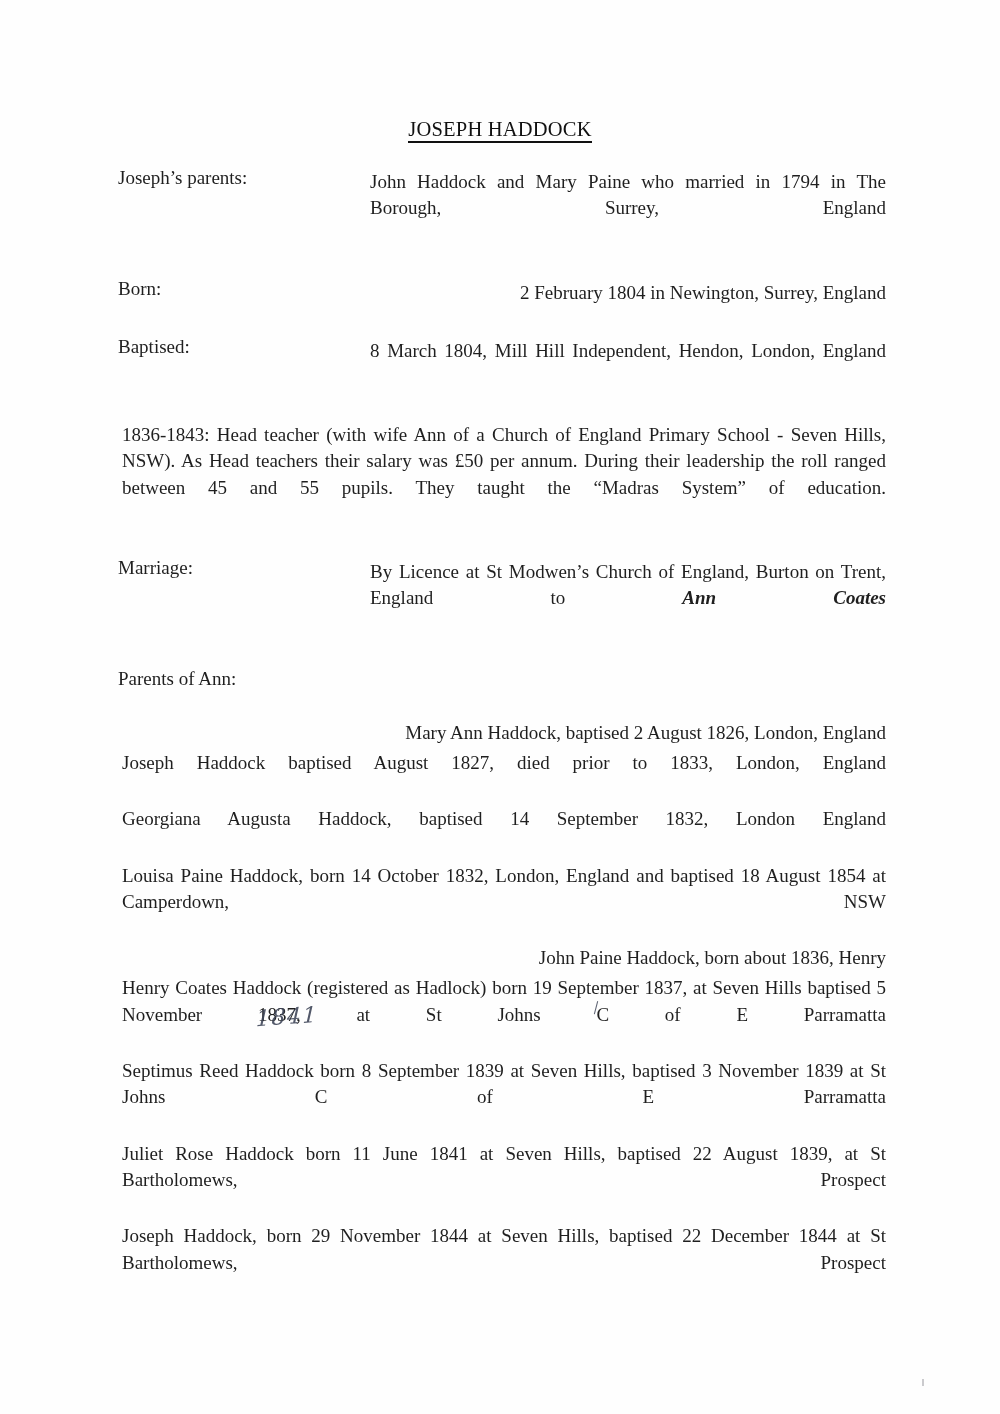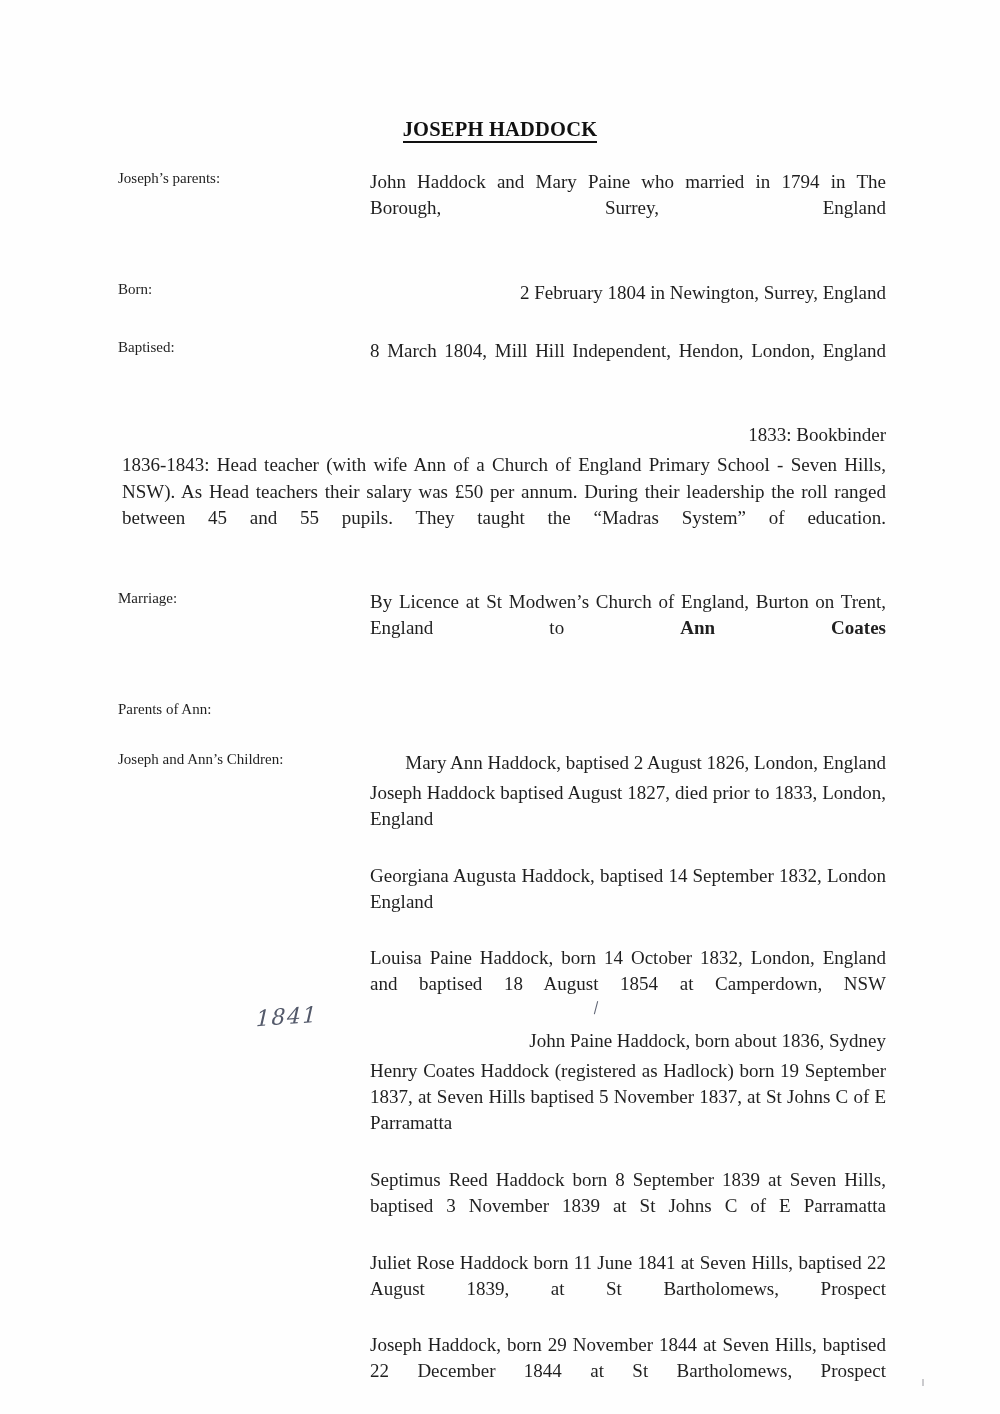--- a/index.html
+++ b/index.html
@@ -23,21 +23,21 @@
     background: #fefefe;
   }
 
   .doc-title {
     position: absolute;
     top: 118px;
     left: 0;
     width: 1000px;
     text-align: center;
     font-size: 20.5px;
-    font-weight: bold;
+    font-weight: normal;
     letter-spacing: 0.2px;
     color: #111111;
   }
   .doc-title .t {
     border-bottom: 2px solid #111111;
     padding-bottom: 1px;
   }
 
   .rows {
     position: absolute;
@@ -49,21 +49,21 @@
   .row {
     display: flex;
     align-items: flex-start;
     margin-bottom: 24px;
     position: relative;
   }
 
   .row-label {
     width: 248px;
     flex: 0 0 248px;
-    font-size: 15px;
+    font-size: 19px;
     line-height: 26px;
     color: #1f1f1f;
     white-space: nowrap;
   }
 
   .row-value {
     flex: 1 1 auto;
     width: 524px;
     font-size: 19px;
     line-height: 26.2px;
@@ -84,20 +84,21 @@
     content: "";
     display: inline-block;
     width: 100%;
   }
   .row-value p.nj {
     text-align: right;
   }
 
   .bold {
     font-weight: bold;
+    font-style: italic;
   }
 
   
   .handwriting {
     position: absolute;
     font-family: "DejaVu Serif", "Liberation Serif", serif;
     color: #3c4356;
     font-size: 22px;
     font-style: italic;
     letter-spacing: 1.5px;
@@ -157,44 +158,42 @@
 
     <div class="row">
       <div class="row-label">Baptised:</div>
       <div class="row-value">
         <p class="j">8 March 1804, Mill Hill Independent, Hendon, London, England</p>
       </div>
     </div>
 
     <div class="row">
       <div class="row-value">
-        <p class="nj">1833:  Bookbinder</p>
         <p class="j">1836-1843:  Head teacher (with wife Ann of a Church of England Primary School - Seven Hills, NSW).   As Head teachers their salary was £50 per annum.    During their leadership the roll ranged between 45 and 55 pupils.    They taught the “Madras System” of education.</p>
       </div>
     </div>
 
     <div class="row">
       <div class="row-label">Marriage:</div>
       <div class="row-value">
         <p class="j"><span>By Licence at St Modwen’s Church of England, Burton on Trent, England to </span><span class="bold">Ann Coates</span></p>
       </div>
     </div>
 
     <div class="row">
       <div class="row-label">Parents of Ann:</div>
     </div>
 
     <div class="row">
-      <div class="row-label">Joseph and Ann’s Children:</div>
       <div class="row-value">
         <p class="nj">Mary Ann Haddock, baptised 2 August 1826, London, England</p>
         <p class="j">Joseph Haddock baptised August 1827, died prior to 1833, London, England</p>
         <p class="j">Georgiana Augusta Haddock, baptised 14 September 1832, London England</p>
         <p class="j">Louisa Paine Haddock, born 14 October 1832, London, England and baptised 18 August 1854 at Camperdown, NSW</p>
-        <p class="nj">John Paine Haddock, born about 1836, Sydney</p>
+        <p class="nj">John Paine Haddock, born about 1836, Henry</p>
         <p class="j">Henry Coates Haddock (registered as Hadlock) born 19 September 1837, at Seven Hills baptised 5 November 1837, at St Johns C of E Parramatta</p>
         <p class="j">Septimus Reed Haddock born 8 September 1839 at Seven Hills, baptised 3 November 1839 at St Johns C of E Parramatta</p>
         <p class="j">Juliet Rose Haddock born 11 June 1841 at Seven Hills, baptised 22 August 1839, at St Bartholomews, Prospect</p>
         <p class="j">Joseph Haddock, born 29 November 1844 at Seven Hills, baptised 22 December 1844 at St Bartholomews, Prospect</p>
       </div>
     </div>
 
   </div>
 
   <div class="handwriting" id="hand-1841">1841</div>

